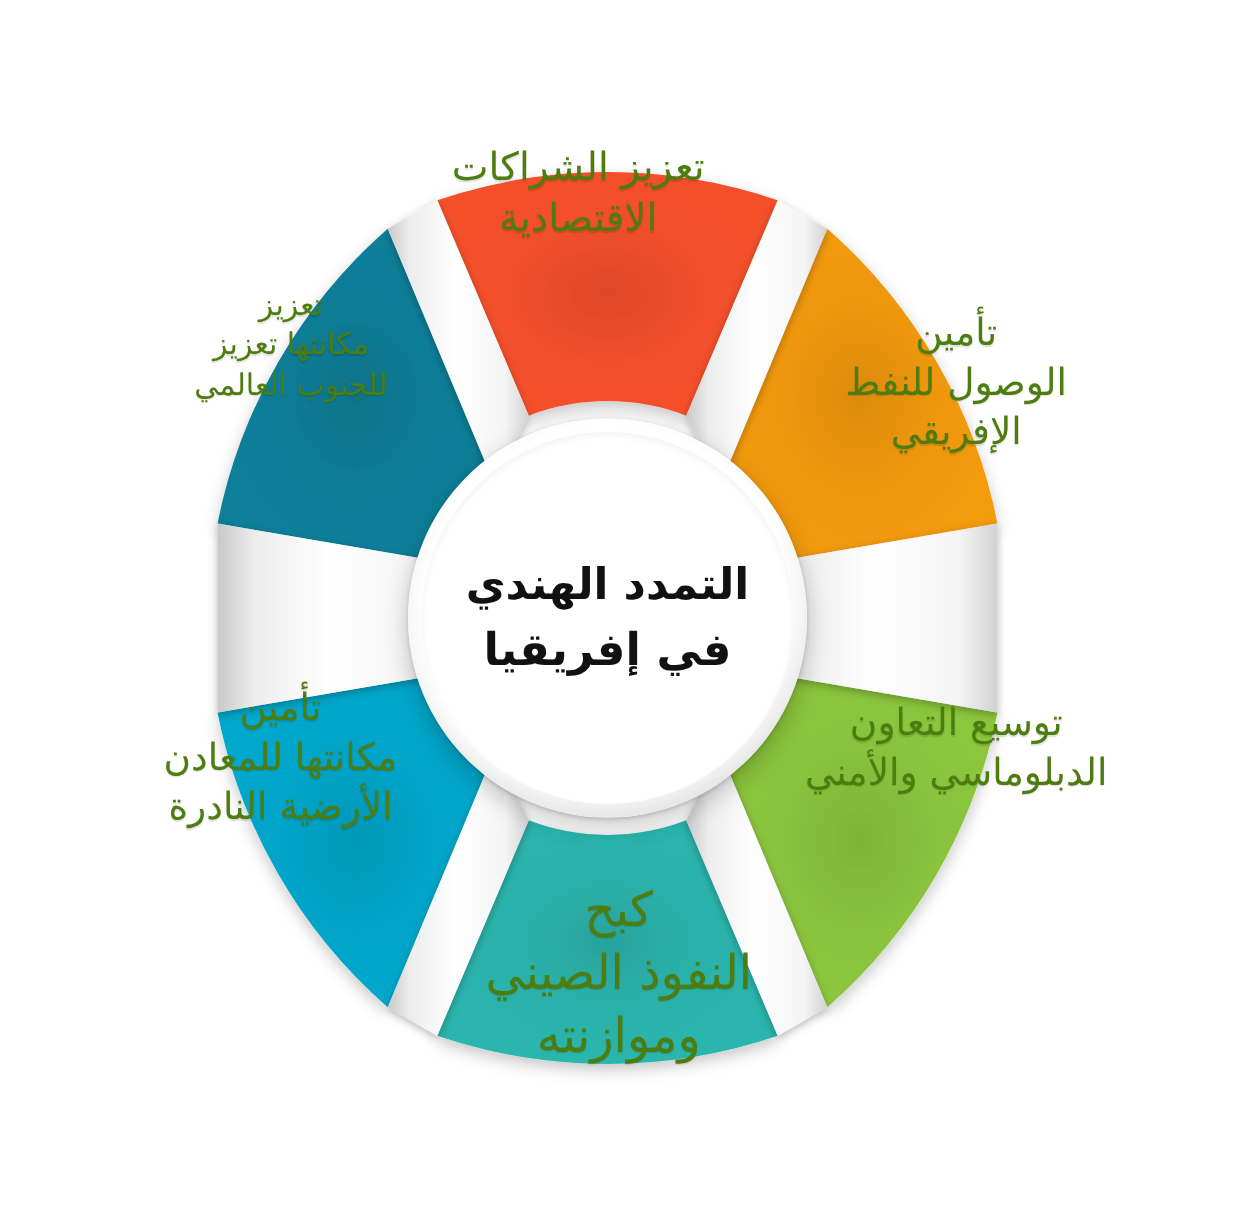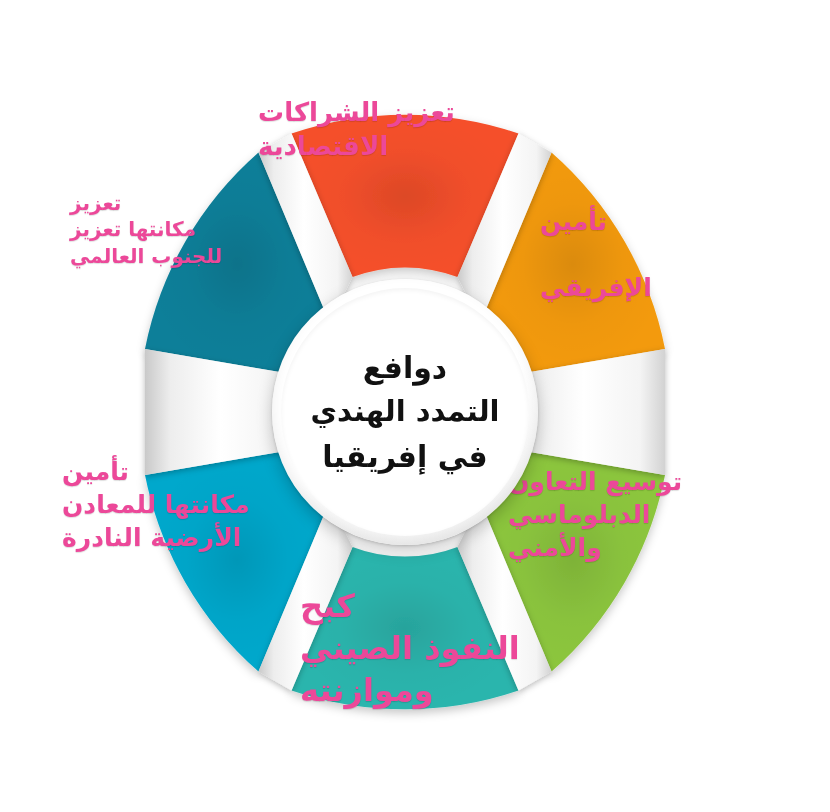--- a/index.html
+++ b/index.html
@@ -28,40 +28,40 @@
     left: 0;
     top: 0;
     width: 830px;
     height: 812px;
     display: block;
   }
 
   
   .seg-label {
     position: absolute;
-    color: #ec4899;
-    font-weight: 700;
-    text-align: left;
+    color: #4d7c0f;
+    font-weight: 400;
+    text-align: center;
     direction: rtl;
     unicode-bidi: bidi-override;
     line-height: 1.32;
     letter-spacing: 0px;
     text-shadow: 0 1px 1px rgba(0,0,0,0.13);
     pointer-events: none;
     font-family: "DejaVu Sans", "Liberation Sans", sans-serif;
   }
 
   .seg-label-1 { 
     left: 258px; top: 95px;  width: 255px; font-size: 26px;
   }
   .seg-label-2 { 
     left: 540px; top: 205px; width: 195px; font-size: 25px;
   }
   .seg-label-3 { 
-    left: 508px; top: 465px; width: 235px; font-size: 25px;
+    left: 520px; top: 465px; width: 235px; font-size: 25px;
   }
   .seg-label-4 { 
     left: 300px; top: 585px; width: 225px; font-size: 32px;
   }
   .seg-label-5 { 
     left: 62px;  top: 455px; width: 250px; font-size: 25px;
   }
   .seg-label-6 { 
     left: 70px;  top: 190px; width: 248px; font-size: 20px;
   }
@@ -180,21 +180,21 @@
     </g>
   </svg>
 
   <div class="seg-label seg-label-1">
     <span>تعزيز الشراكات</span><br>
     <span>الاقتصادية</span>
   </div>
 
   <div class="seg-label seg-label-2">
     <span>تأمين</span><br>
-    <br>
+    <span>الوصول للنفط</span><br>
     <span>الإفريقي</span>
   </div>
 
   <div class="seg-label seg-label-3">
     <span>توسيع التعاون</span><br>
     <span>الدبلوماسي والأمني</span>
   </div>
 
   <div class="seg-label seg-label-4">
     <span>كبح</span><br>
@@ -209,19 +209,18 @@
   </div>
 
   <div class="seg-label seg-label-6">
     <span>تعزيز</span><br>
     <span>مكانتها تعزيز</span><br>
     <span>للجنوب العالمي</span>
   </div>
 
   <div id="center-hub">
     <div id="center-text">
-      <span class="ct-line ct-line-1">دوافع</span>
       <span class="ct-line ct-line-2">التمدد الهندي</span>
       <span class="ct-line ct-line-3">في إفريقيا</span>
     </div>
   </div>
 
 </div>
 
 </body></html>

